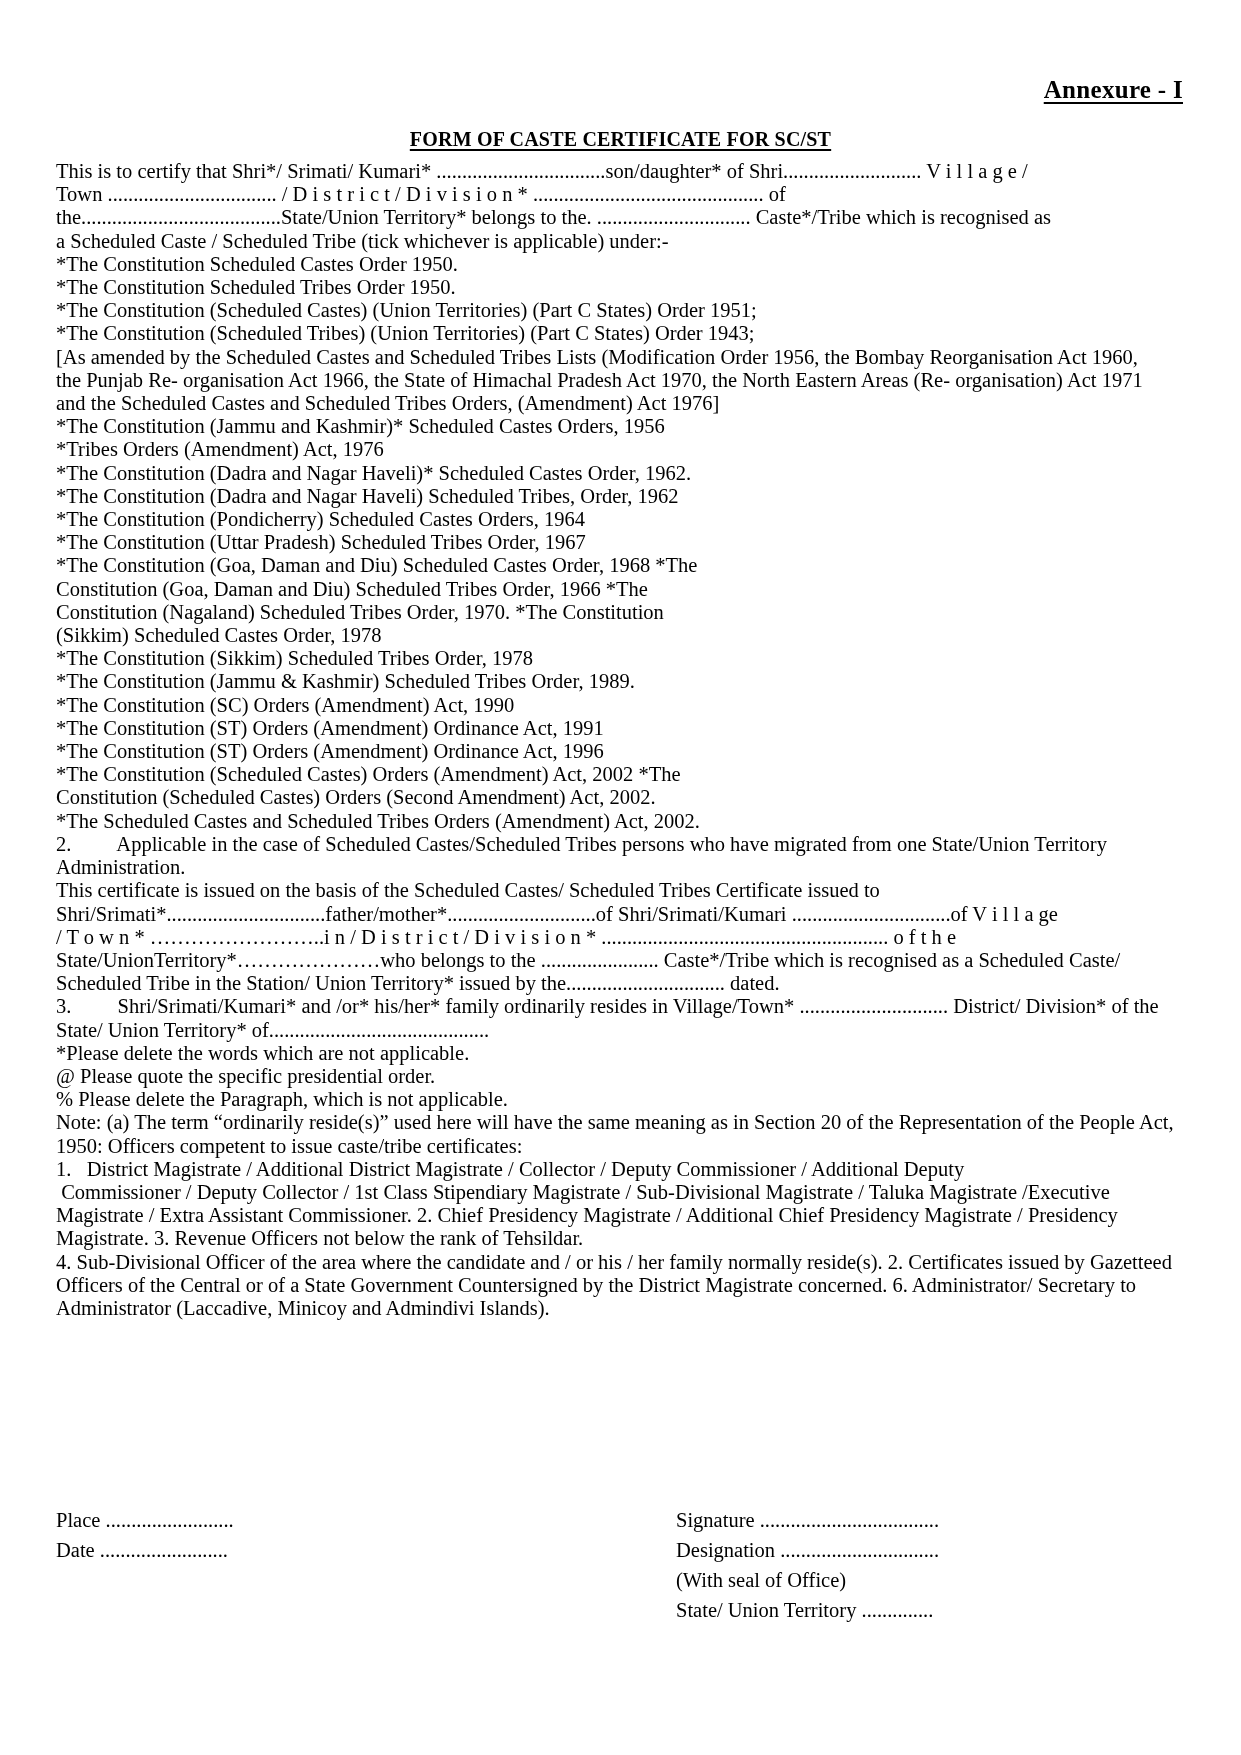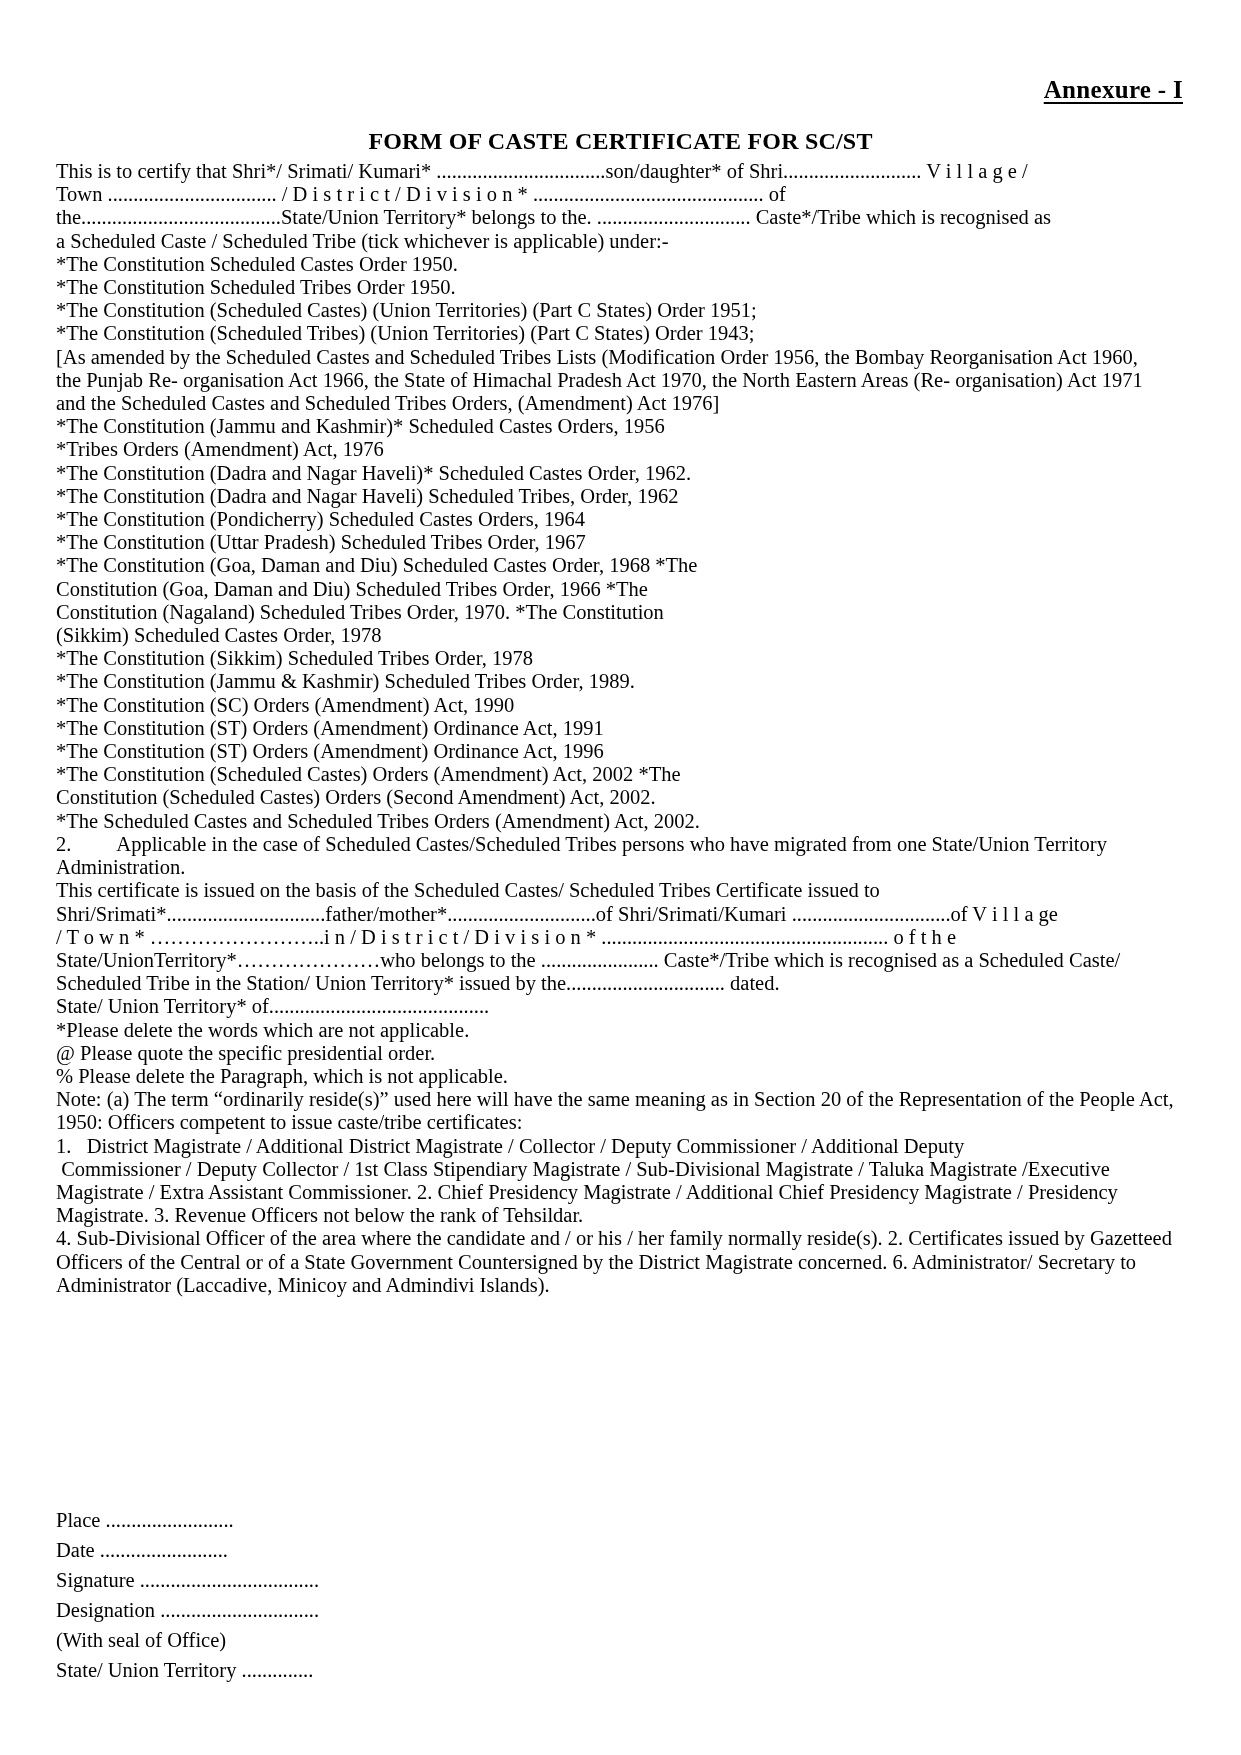--- a/index.html
+++ b/index.html
@@ -36,22 +36,23 @@
     letter-spacing: 0.3px;
   }
   .form-title-wrap {
     position: absolute;
     top: 128px;
     left: 0;
     width: 1241px;
     text-align: center;
   }
   .form-title {
-    font-size: 24px;
+    font-size: 20px;
     font-weight: bold;
+    text-decoration: underline;
     text-underline-offset: 3px;
     letter-spacing: 0.2px;
   }
   .body-block {
     position: absolute;
     top: 160px;
     left: 56px;
     width: 1131px;
   }
   p.line {
@@ -66,21 +67,21 @@
   p.just {
     text-align: justify;
     text-justify: inter-word;
   }
   .sig-block {
     position: absolute;
     top: 1505px;
     left: 56px;
     width: 1131px;
     display: flex;
-    flex-direction: column;
+    flex-direction: row;
   }
   .sig-left {
     width: 620px;
   }
   .sig-right {
     flex: 1;
   }
   .sig-line {
     font-size: 20.5px;
     line-height: 30px;
@@ -131,20 +132,21 @@
     <p class="line">*The Constitution (Scheduled Castes) Orders (Amendment) Act, 2002 *The</p>
     <p class="line">Constitution (Scheduled Castes) Orders (Second Amendment) Act, 2002.</p>
     <p class="line">*The Scheduled Castes and Scheduled Tribes Orders (Amendment) Act, 2002.</p>
     <p class="line">2.         Applicable in the case of Scheduled Castes/Scheduled Tribes persons who have migrated from one State/Union Territory</p>
     <p class="line">Administration.</p>
     <p class="line">This certificate is issued on the basis of the Scheduled Castes/ Scheduled Tribes Certificate issued to</p>
     <p class="line">Shri/Srimati*...............................father/mother*.............................of Shri/Srimati/Kumari ...............................of V i l l a ge</p>
     <p class="line">/ T o w n * ……………………..i n / D i s t r i c t / D i v i s i o n * ........................................................ o f t h e</p>
     <p class="line">State/UnionTerritory*…………………who belongs to the ....................... Caste*/Tribe which is recognised as a Scheduled Caste/</p>
     <p class="line">Scheduled Tribe in the Station/ Union Territory* issued by the............................... dated.</p>
+    <p class="line">3.         Shri/Srimati/Kumari* and /or* his/her* family ordinarily resides in Village/Town* ............................. District/ Division* of the</p>
     <p class="line">State/ Union Territory* of...........................................</p>
     <p class="line">*Please delete the words which are not applicable.</p>
     <p class="line">@ Please quote the specific presidential order.</p>
     <p class="line">% Please delete the Paragraph, which is not applicable.</p>
     <p class="line">Note: (a) The term “ordinarily reside(s)” used here will have the same meaning as in Section 20 of the Representation of the People Act,</p>
     <p class="line">1950: Officers competent to issue caste/tribe certificates:</p>
     <p class="line">1.   District Magistrate / Additional District Magistrate / Collector / Deputy Commissioner / Additional Deputy</p>
     <p class="line"> Commissioner / Deputy Collector / 1st Class Stipendiary Magistrate / Sub-Divisional Magistrate / Taluka Magistrate /Executive</p>
     <p class="line">Magistrate / Extra Assistant Commissioner. 2. Chief Presidency Magistrate / Additional Chief Presidency Magistrate / Presidency</p>
     <p class="line">Magistrate. 3. Revenue Officers not below the rank of Tehsildar.</p>

